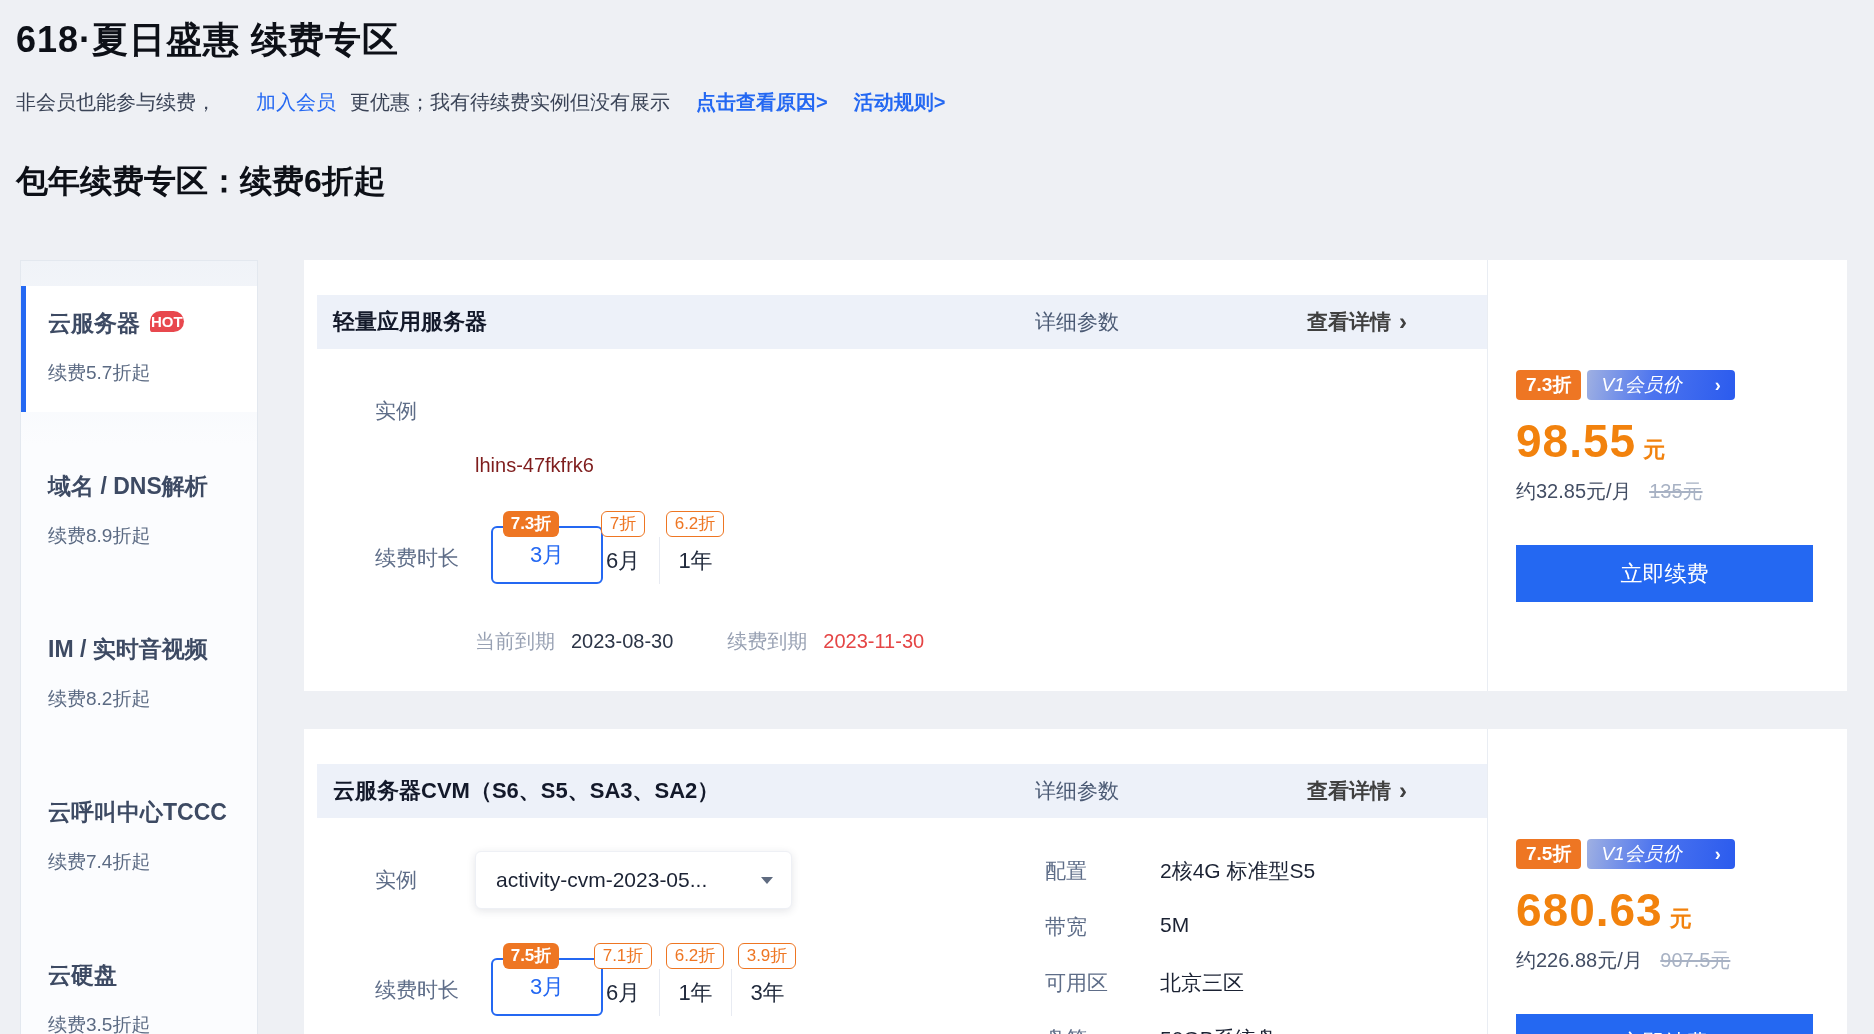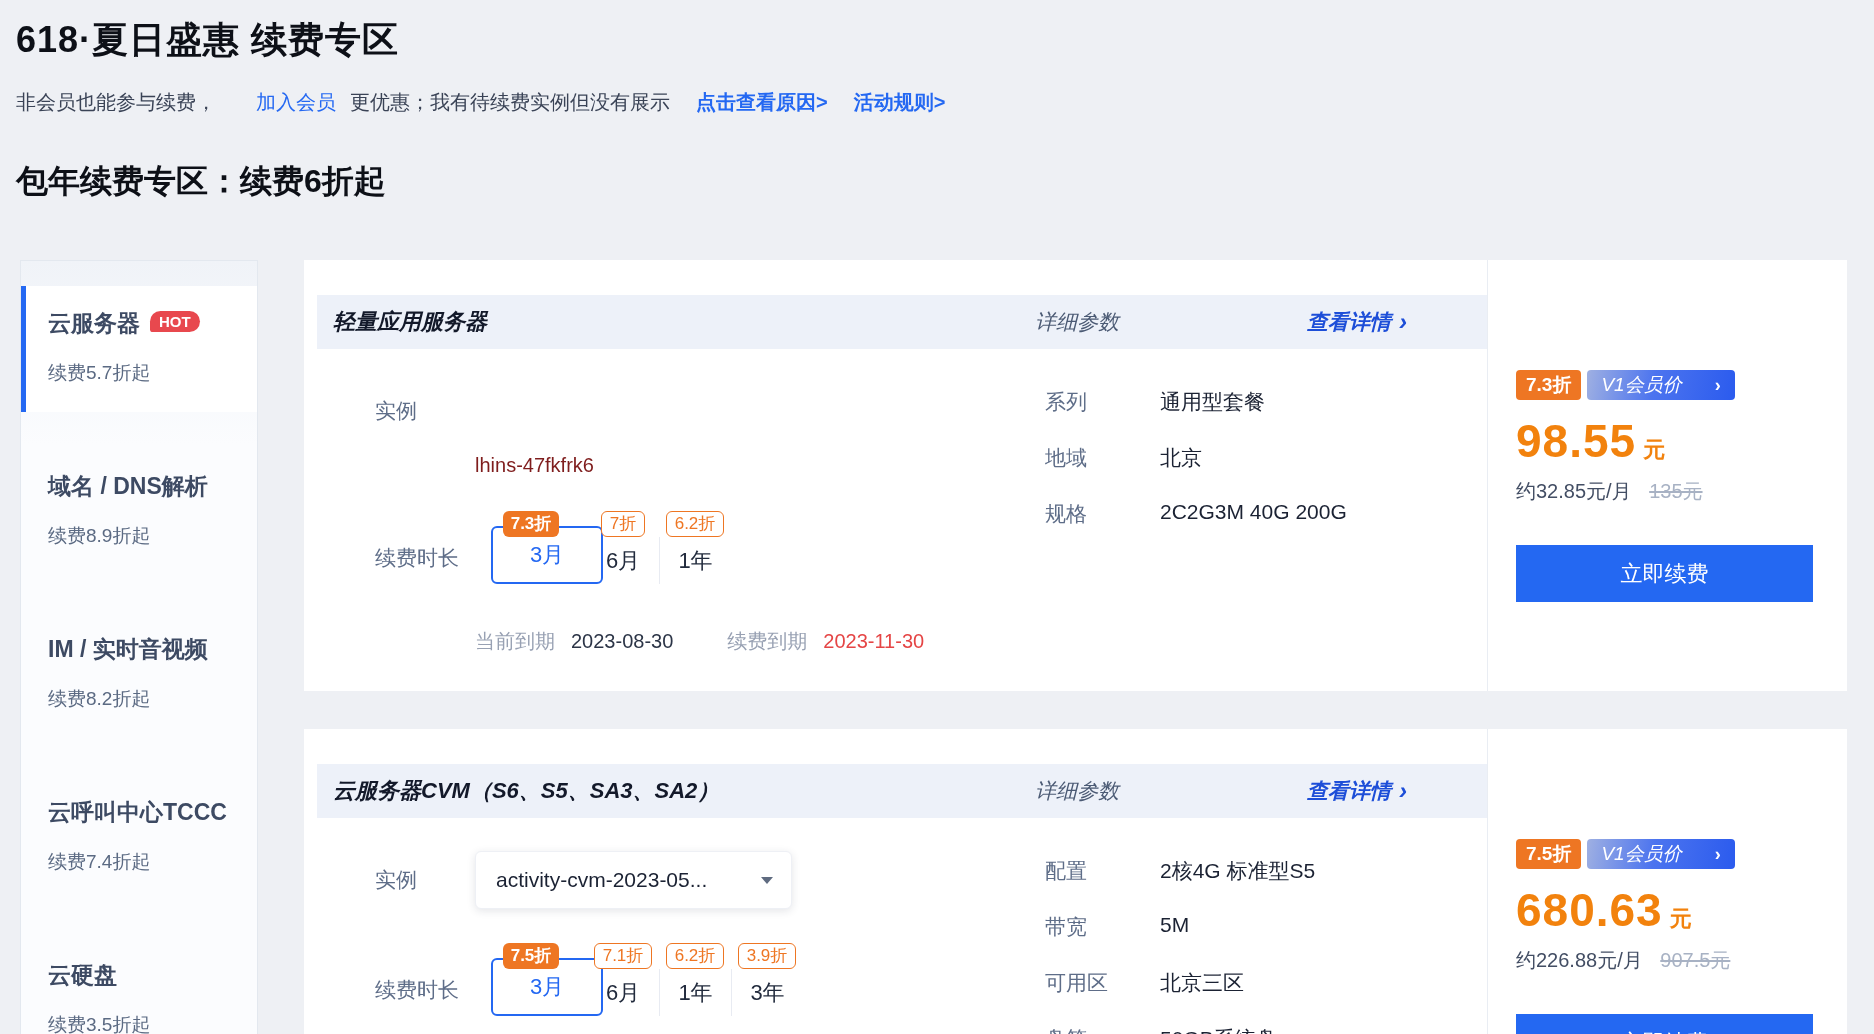--- a/index.html
+++ b/index.html
@@ -27,35 +27,35 @@
     border:1px solid #e3e8ef;
     background:linear-gradient(180deg,#f0f3f8 0%, #fbfcfe 22%, #fbfcfe 100%);
     padding-top:25px;
   }
   .side-item { position:relative; padding:22px 12px 26px 27px; margin-bottom:37px; cursor:pointer; }
   .side-item.selected { background:#fff; }
   .side-bar { position:absolute; left:0; top:0; bottom:0; width:5px; background:#2468f2; }
   .side-title { font-size:23px; font-weight:700; color:#3d4a63; display:flex; align-items:center; }
   .hot {
     margin-left:10px; background:#e8484e; color:#fff; font-size:15px; font-weight:700;
-    line-height:21px; padding:0 9px; border-radius:11px 11px 11px 3px; transform:translateY(-2px);
+    line-height:21px; padding:0 1px; border-radius:11px 11px 11px 3px; transform:translateY(-2px);
   }
   .side-sub { margin-top:21px; font-size:19px; color:#5b6a83; }
 
   
   .main { flex:1; margin-left:46px; margin-right:27px; }
   .card { background:#fff; display:flex; margin-bottom:38px; min-height:414px; }
   .card-main { flex:1; padding-top:35px; min-width:0; }
   .band {
     margin-left:13px; height:54px; background:#edf1f9;
-    display:flex; align-items:center; padding:0 80px 0 16px; font-size:22px;font-style:italic;
+    display:flex; align-items:center; padding:0 80px 0 16px; font-size:22px;
   }
   .band-title { flex:1; font-weight:700; color:#13192a; font-size:22px; }
   .band-params { width:272px; font-size:21px; color:#4b5a74; }
-  .band-link { display:flex; align-items:center; color:#1d4ed8; font-size:21px; font-weight:700; cursor:pointer; text-decoration:none; }
+  .band-link { display:flex; align-items:center; color:#404040; font-size:21px; font-weight:700; cursor:pointer; text-decoration:none; }
   .band-link .chev { margin-left:8px; font-size:24px; font-weight:700; }
 
   .card-body { display:flex; padding:33px 0 36px 13px; }
   .form-col { flex:1; min-width:0; }
   .row-instance { display:flex; }
   .flabel { width:100px; margin-left:58px; font-size:21px; color:#5e6d88; flex:none; }
   .row-instance .flabel { line-height:58px; }
   .dropdown {
     width:317px; height:58px; background:#fff; border:1px solid #eef0f5; border-radius:6px;
     box-shadow:0 2px 8px rgba(31,41,66,0.12);
@@ -220,34 +220,20 @@
               <div class="row-expiry">
                 <span class="exp-label">当前到期</span>
                 <span class="exp-date">2023-08-30</span>
                 <span class="exp-group2">
                   <span class="exp-label">续费到期</span>
                   <span class="exp-date red">2023-11-30</span>
                 </span>
               </div>
             </div>
 
-            <div class="specs">
-              <div class="spec-row">
-                <div class="spec-label">系列</div>
-                <div class="spec-value">通用型套餐</div>
-              </div>
-              <div class="spec-row">
-                <div class="spec-label">地域</div>
-                <div class="spec-value">北京</div>
-              </div>
-              <div class="spec-row">
-                <div class="spec-label">规格</div>
-                <div class="spec-value">2C2G3M 40G 200G</div>
-              </div>
-            </div>
           </div>
         </div>
 
         <div class="price-panel">
           <div class="pp-badges">
             <span class="pp-discount">7.3折</span>
             <span class="pp-member">
               <span>V1会员价</span>
               <span class="chev">›</span>
             </span>

